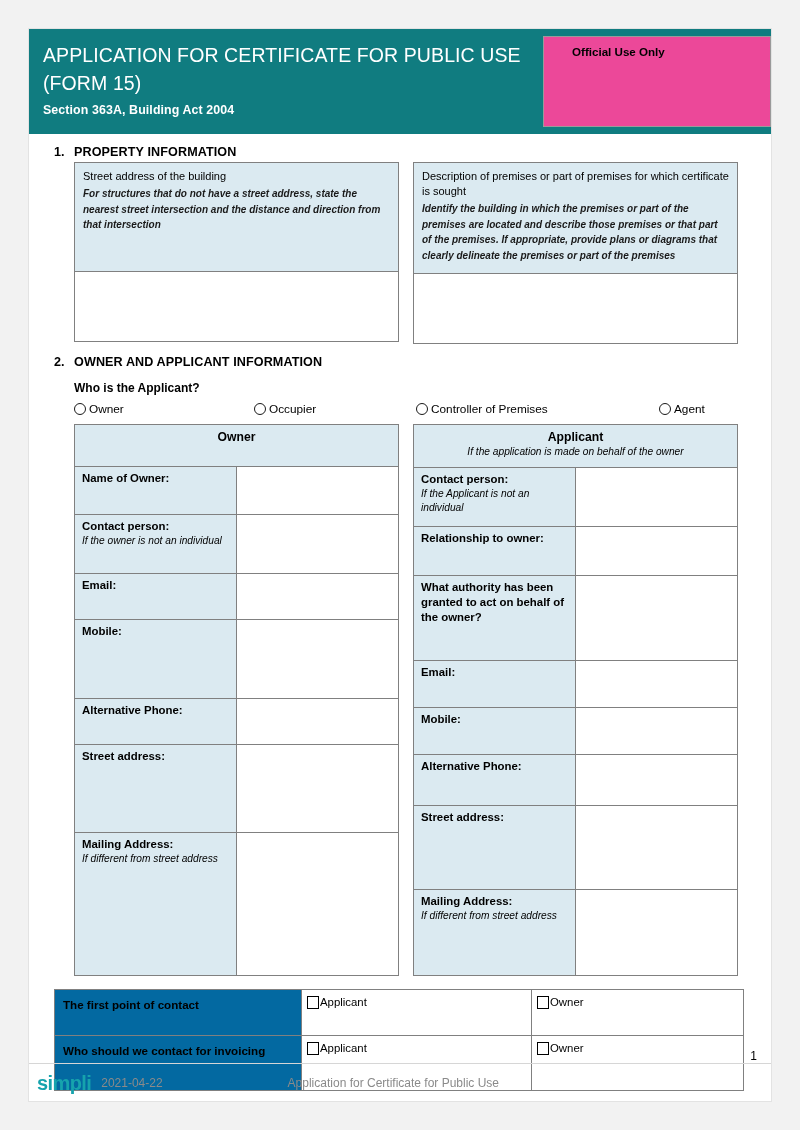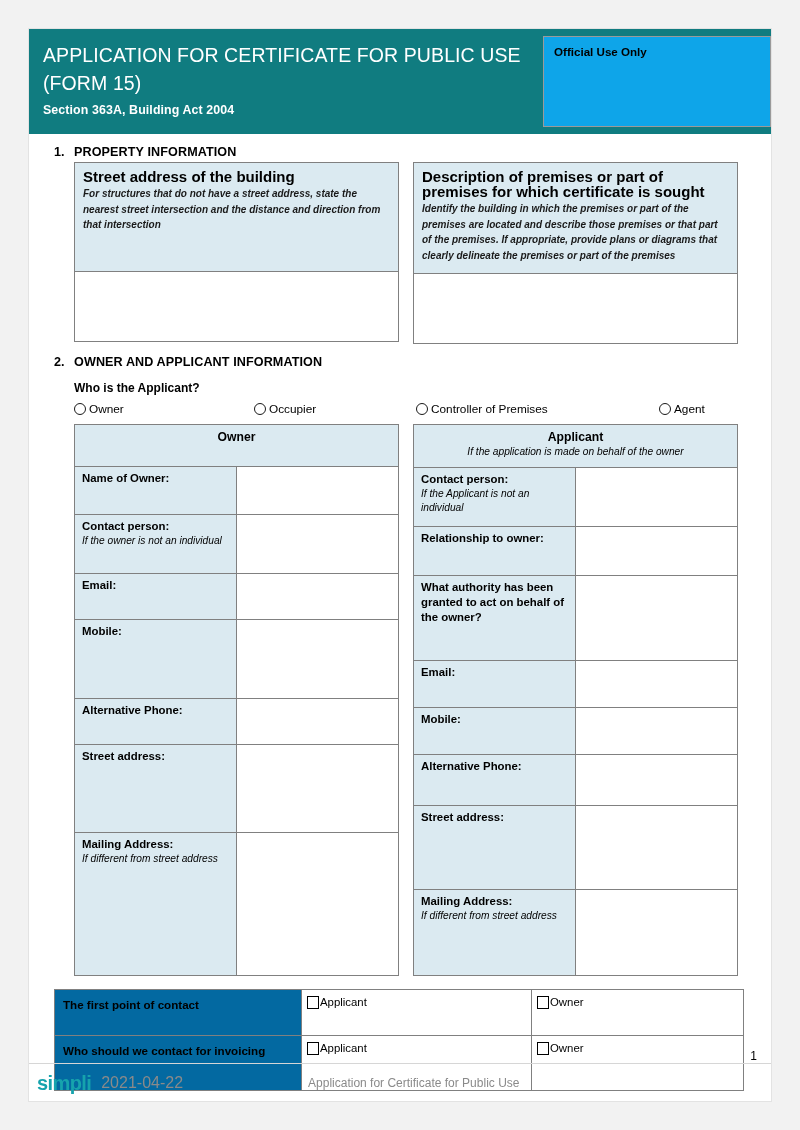--- a/index.html
+++ b/index.html
@@ -54,24 +54,24 @@
     font-weight: 700;
     margin-top: 6px;
     letter-spacing: 0.1px;
   }
   .official-box {
     position: absolute;
     right: 0px;
     top: 7px;
     width: 228px;
     height: 91px;
-    background: #0ea5e9;
+    background: #ec4899;
     border: 1px solid #9a9a9a;
     box-sizing: border-box;
-    padding: 8px 0 0 10px;
+    padding: 8px 0 0 28px;
   }
   .official-box .label {
     font-size: 11.6px;
     font-weight: 700;
     color: #000;
   }
 
   
   .body-wrap {
     padding: 0 11px 0 11px;
@@ -99,22 +99,22 @@
   .prop-box { width: 325px; box-sizing: border-box; }
   .prop-head {
     background: #DBEAF1;
     border: 1px solid #808080;
     box-sizing: border-box;
     padding: 6px 8px 8px 8px;
   }
   .prop-head.a { height: 110px; }
   .prop-head.b { height: 112px; }
   .prop-head .t {
-    font-size: 15px;
-    font-weight: 700;
+    font-size: 11px;
+    font-weight: 400;
     color: #000;
     line-height: 15px;
   }
   .prop-head .d {
     font-size: 10px;
     font-style: italic;
     color: #1a1a1a;
     line-height: 15.5px;
     margin-top: 2px;
     font-weight: bold;
@@ -262,21 +262,21 @@
     box-sizing: border-box;
   }
   .logo {
     font-size: 20px;
     font-weight: 700;
     color: #16A3AD;
     letter-spacing: -0.6px;
     line-height: 1;
   }
   .footer-date {
-    font-size: 16px;
+    font-size: 12px;
     color: #8a8a8a;
     margin-left: 10px;
   }
   .footer-title {
     font-size: 12px;
     color: #8a8a8a;
     margin-left: 125px;
   }
 </style>
 </head>

